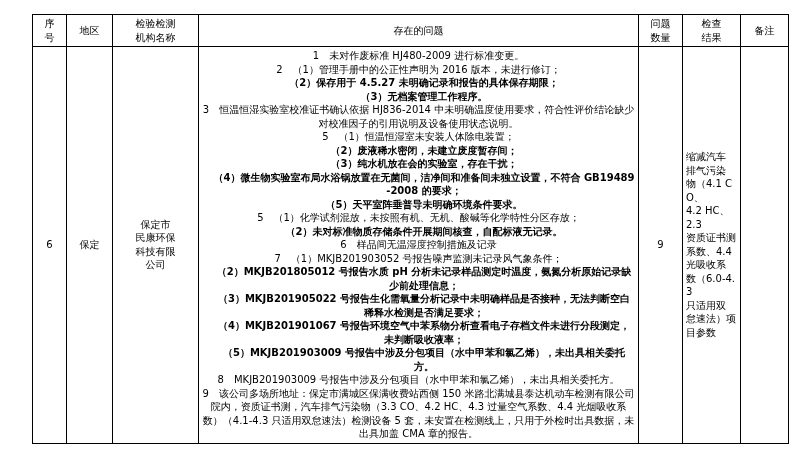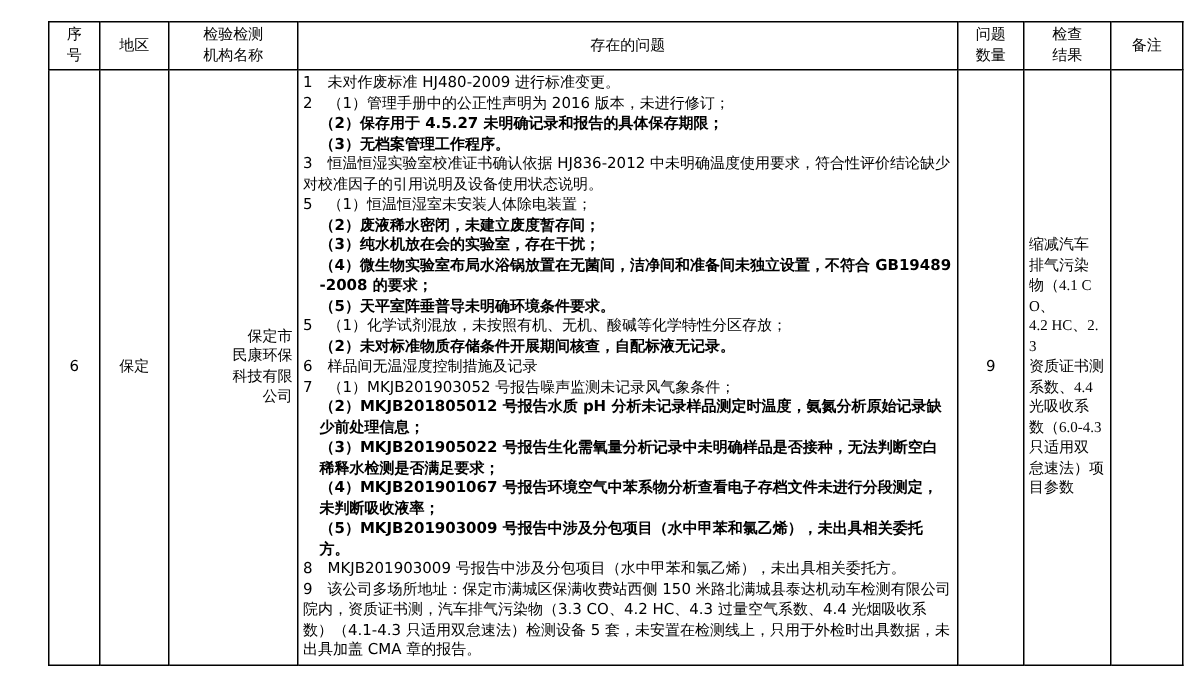--- a/index.html
+++ b/index.html
@@ -52,45 +52,43 @@
   td.cell-center {
     text-align: center;
     font-size: 11px;
   }
   td.cell-org {
     text-align: center;
     font-size: 11px;
     line-height: 1.5;
   }
   td.cell-problems {
-    text-align: left;
+    text-align: center;
     padding: 4px 4px 4px 5px;
     font-size: 9.6px;
     line-height: 1.32;
   }
   td.cell-result {
     text-align: left;
     font-size: 9.6px;
     line-height: 1.38;
     padding: 3px 3px;
-    font-family: Liberation Serif, serif;
   }
   .p-line {
     display: block;
     white-space: pre-wrap;
     word-break: break-all;
   }
   .p-line.indent {
     text-indent: 0;
     padding-left: 11px;
     font-weight: bold;
   }
   .org-line {
     display: block;
-    text-align: right;
   }
   .result-line {
     display: block;
     white-space: pre-wrap;
     word-break: break-all;
   }
 </style>
 </head>
 <body>
 
@@ -142,21 +140,21 @@
           <span class="org-line">保定市</span>
           <span class="org-line">民康环保</span>
           <span class="org-line">科技有限</span>
           <span class="org-line">公司</span>
         </td>
         <td class="cell-problems">
           <span class="p-line">1　未对作废标准 HJ480-2009 进行标准变更。</span>
           <span class="p-line">2　（1）管理手册中的公正性声明为 2016 版本，未进行修订；</span>
           <span class="p-line indent">（2）保存用于 4.5.27 未明确记录和报告的具体保存期限；</span>
           <span class="p-line indent">（3）无档案管理工作程序。</span>
-          <span class="p-line">3　恒温恒湿实验室校准证书确认依据 HJ836-2012 中未明确温度使用要求，符合性评价结论缺少对校准因子的引用说明及设备使用状态说明。</span>
+          <span class="p-line">3　恒温恒湿实验室校准证书确认依据 HJ836-2014 中未明确温度使用要求，符合性评价结论缺少对校准因子的引用说明及设备使用状态说明。</span>
           <span class="p-line">5　（1）恒温恒湿室未安装人体除电装置；</span>
           <span class="p-line indent">（2）废液稀水密闭，未建立废度暂存间；</span>
           <span class="p-line indent">（3）纯水机放在会的实验室，存在干扰；</span>
           <span class="p-line indent">（4）微生物实验室布局水浴锅放置在无菌间，洁净间和准备间未独立设置，不符合 GB19489-2008 的要求；</span>
           <span class="p-line indent">（5）天平室阵垂普导未明确环境条件要求。</span>
           <span class="p-line">5　（1）化学试剂混放，未按照有机、无机、酸碱等化学特性分区存放；</span>
           <span class="p-line indent">（2）未对标准物质存储条件开展期间核查，自配标液无记录。</span>
           <span class="p-line">6　样品间无温湿度控制措施及记录</span>
           <span class="p-line">7　（1）MKJB201903052 号报告噪声监测未记录风气象条件；</span>
           <span class="p-line indent">（2）MKJB201805012 号报告水质 pH 分析未记录样品测定时温度，氨氮分析原始记录缺少前处理信息；</span>

